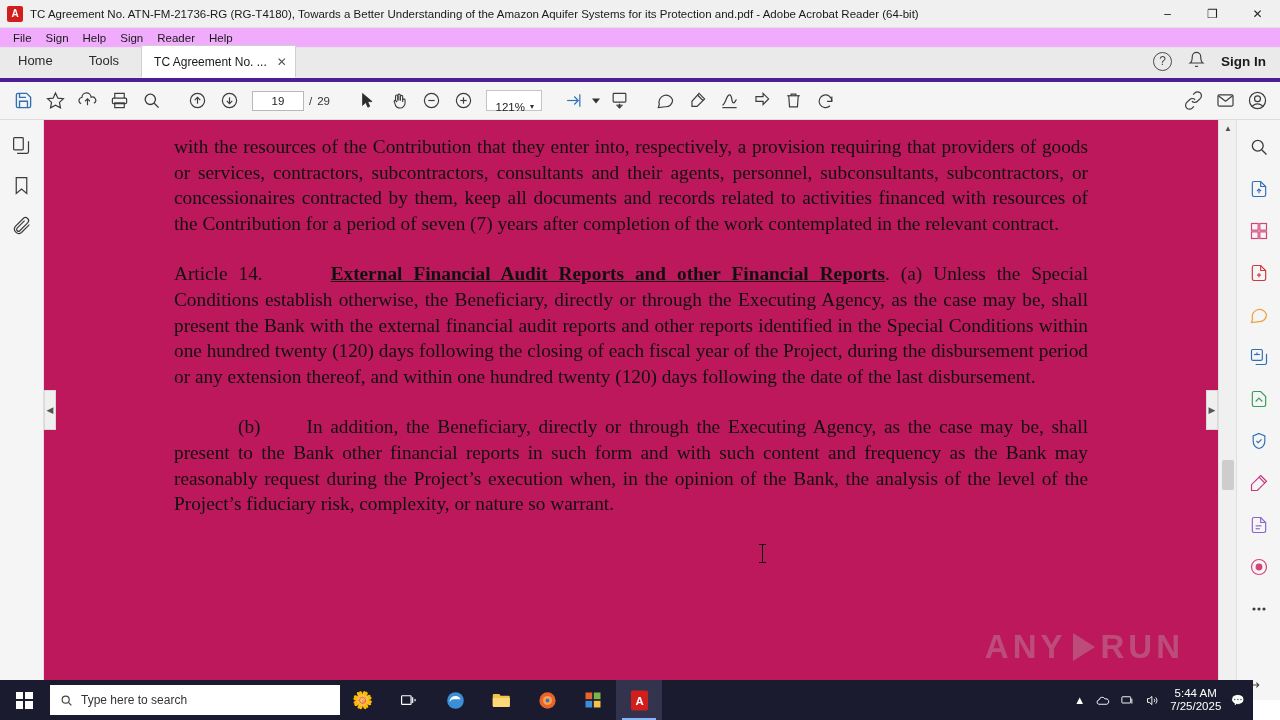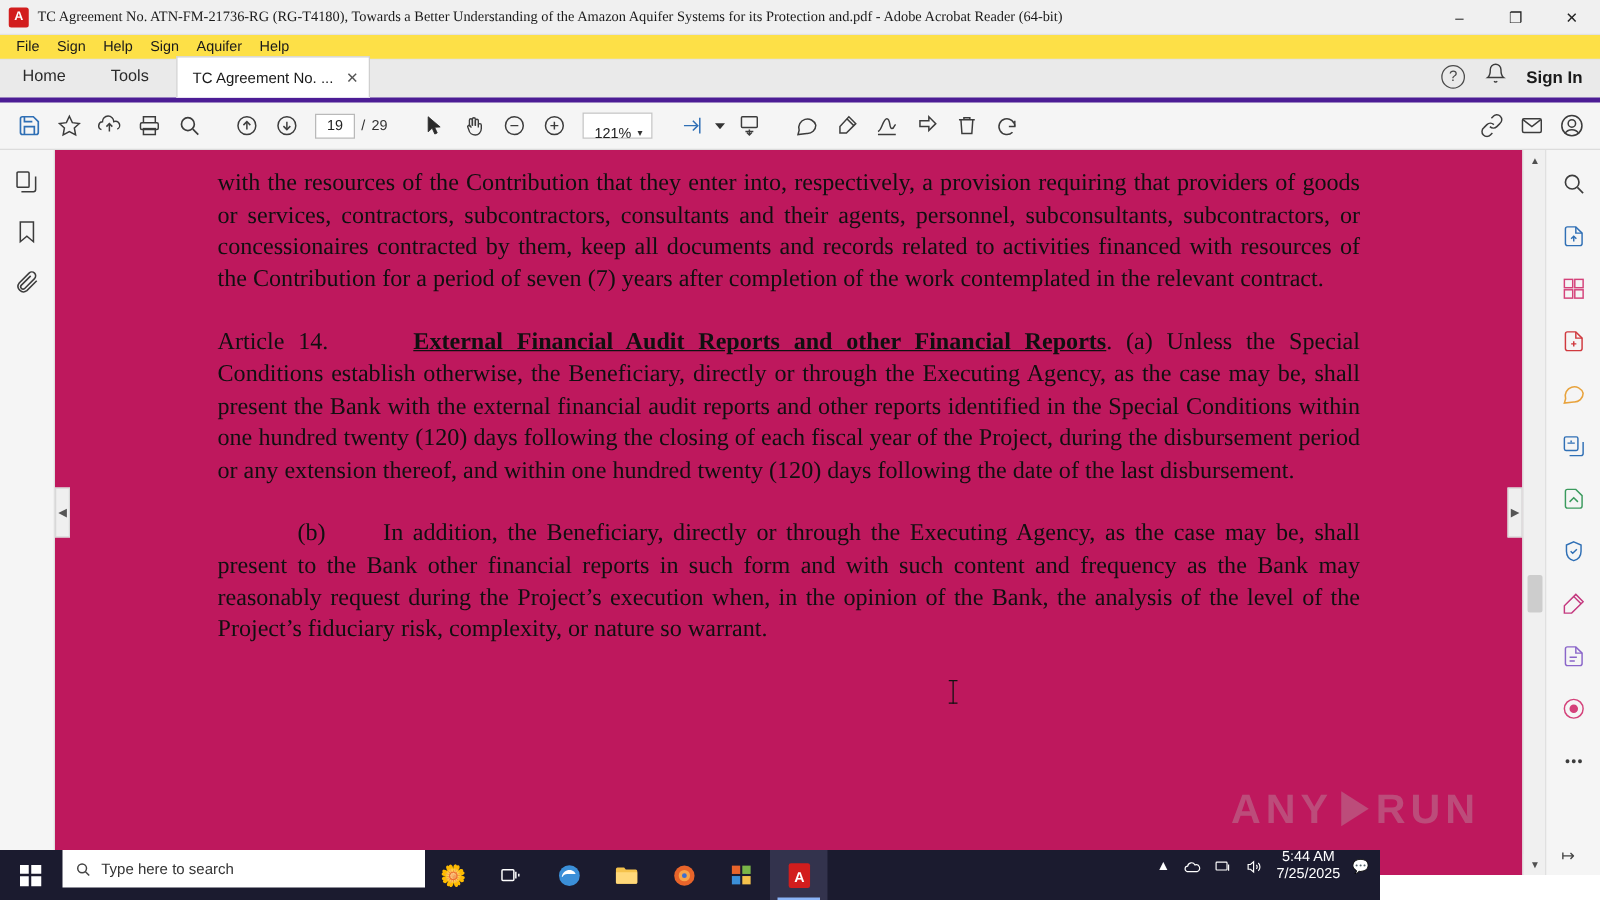--- a/index.html
+++ b/index.html
@@ -30,33 +30,32 @@
     line-height: 16px;
     text-align: center;
   }
   .titlebar .title-text {
     font-size: 11.5px;
     color: #1a1a1a;
     white-space: nowrap;
     overflow: hidden;
     text-overflow: ellipsis;
     flex: 1;
-    font-family: Liberation Serif, serif;
   }
   .winbtns { display: flex; height: 28px; }
   .winbtn {
     width: 45px; height: 28px;
     display: flex; align-items: center; justify-content: center;
     font-size: 12px; color: #222;
   }
 
   
   .menubar {
     height: 20px;
-    background: #fde047;
+    background: #f0abfc;
     display: flex;
     align-items: center;
     padding-left: 6px;
     border-bottom: 1px solid #e4e4e4;
   }
   .menubar .mitem {
     font-size: 11.5px;
     color: #1a1a1a;
     padding: 2px 7px;
   }
@@ -132,21 +131,21 @@
     display: flex; align-items: center; justify-content: center;
     color: #3c3c3c;
   }
   .tb svg { display: block; }
   .tb-sep { width: 12px; }
   .pagebox {
     display: flex; align-items: center; gap: 5px;
     margin: 0 6px;
   }
   .pagebox input {
-    width: 32px; height: 20px;
+    width: 52px; height: 20px;
     border: 1px solid #b9b9b9;
     background: #fff;
     font-size: 11.5px;
     text-align: center;
     color: #222;
     font-family: "Liberation Sans", sans-serif;
   }
   .pagebox .sep { font-size: 11.5px; color: #333; }
   .zoombox {
     display: flex; align-items: center;
@@ -304,24 +303,24 @@
   .rightrail .expand {
     position: absolute;
     bottom: 8px; left: 12px;
     font-size: 13px; color: #444;
   }
 
   
   .taskbar {
     position: absolute;
     left: 0; bottom: 0;
-    width: 1104px; height: 40px;
+    width: 1253px; height: 40px;
     background: #1b1b2f;
     display: flex;
-    align-items: flex-start;
+    align-items: center;
     margin-top: 28px;
   }
   .start {
     width: 48px; height: 40px;
     display: flex; align-items: center; justify-content: center;
   }
   .winlogo { width: 17px; height: 17px; display: grid; grid-template-columns: 1fr 1fr; grid-template-rows: 1fr 1fr; gap: 2px; }
   .winlogo i { background: #fff; display: block; }
   .searchbox {
     width: 290px; height: 30px;
@@ -362,21 +361,21 @@
     <div class="winbtn">❐</div>
     <div class="winbtn close">✕</div>
   </div>
 </div>
 
 <div class="menubar">
   <div class="mitem">File</div>
   <div class="mitem">Sign</div>
   <div class="mitem">Help</div>
   <div class="mitem">Sign</div>
-  <div class="mitem">Aquifer</div>
+  <div class="mitem">Reader</div>
   <div class="mitem">Help</div>
 </div>
 
 <div class="tabstrip">
   <div class="tab-main">Home</div>
   <div class="tab-main">Tools</div>
   <div class="doc-tab">
     <span class="label">TC Agreement No. ...</span>
     <span class="x">✕</span>
   </div>

